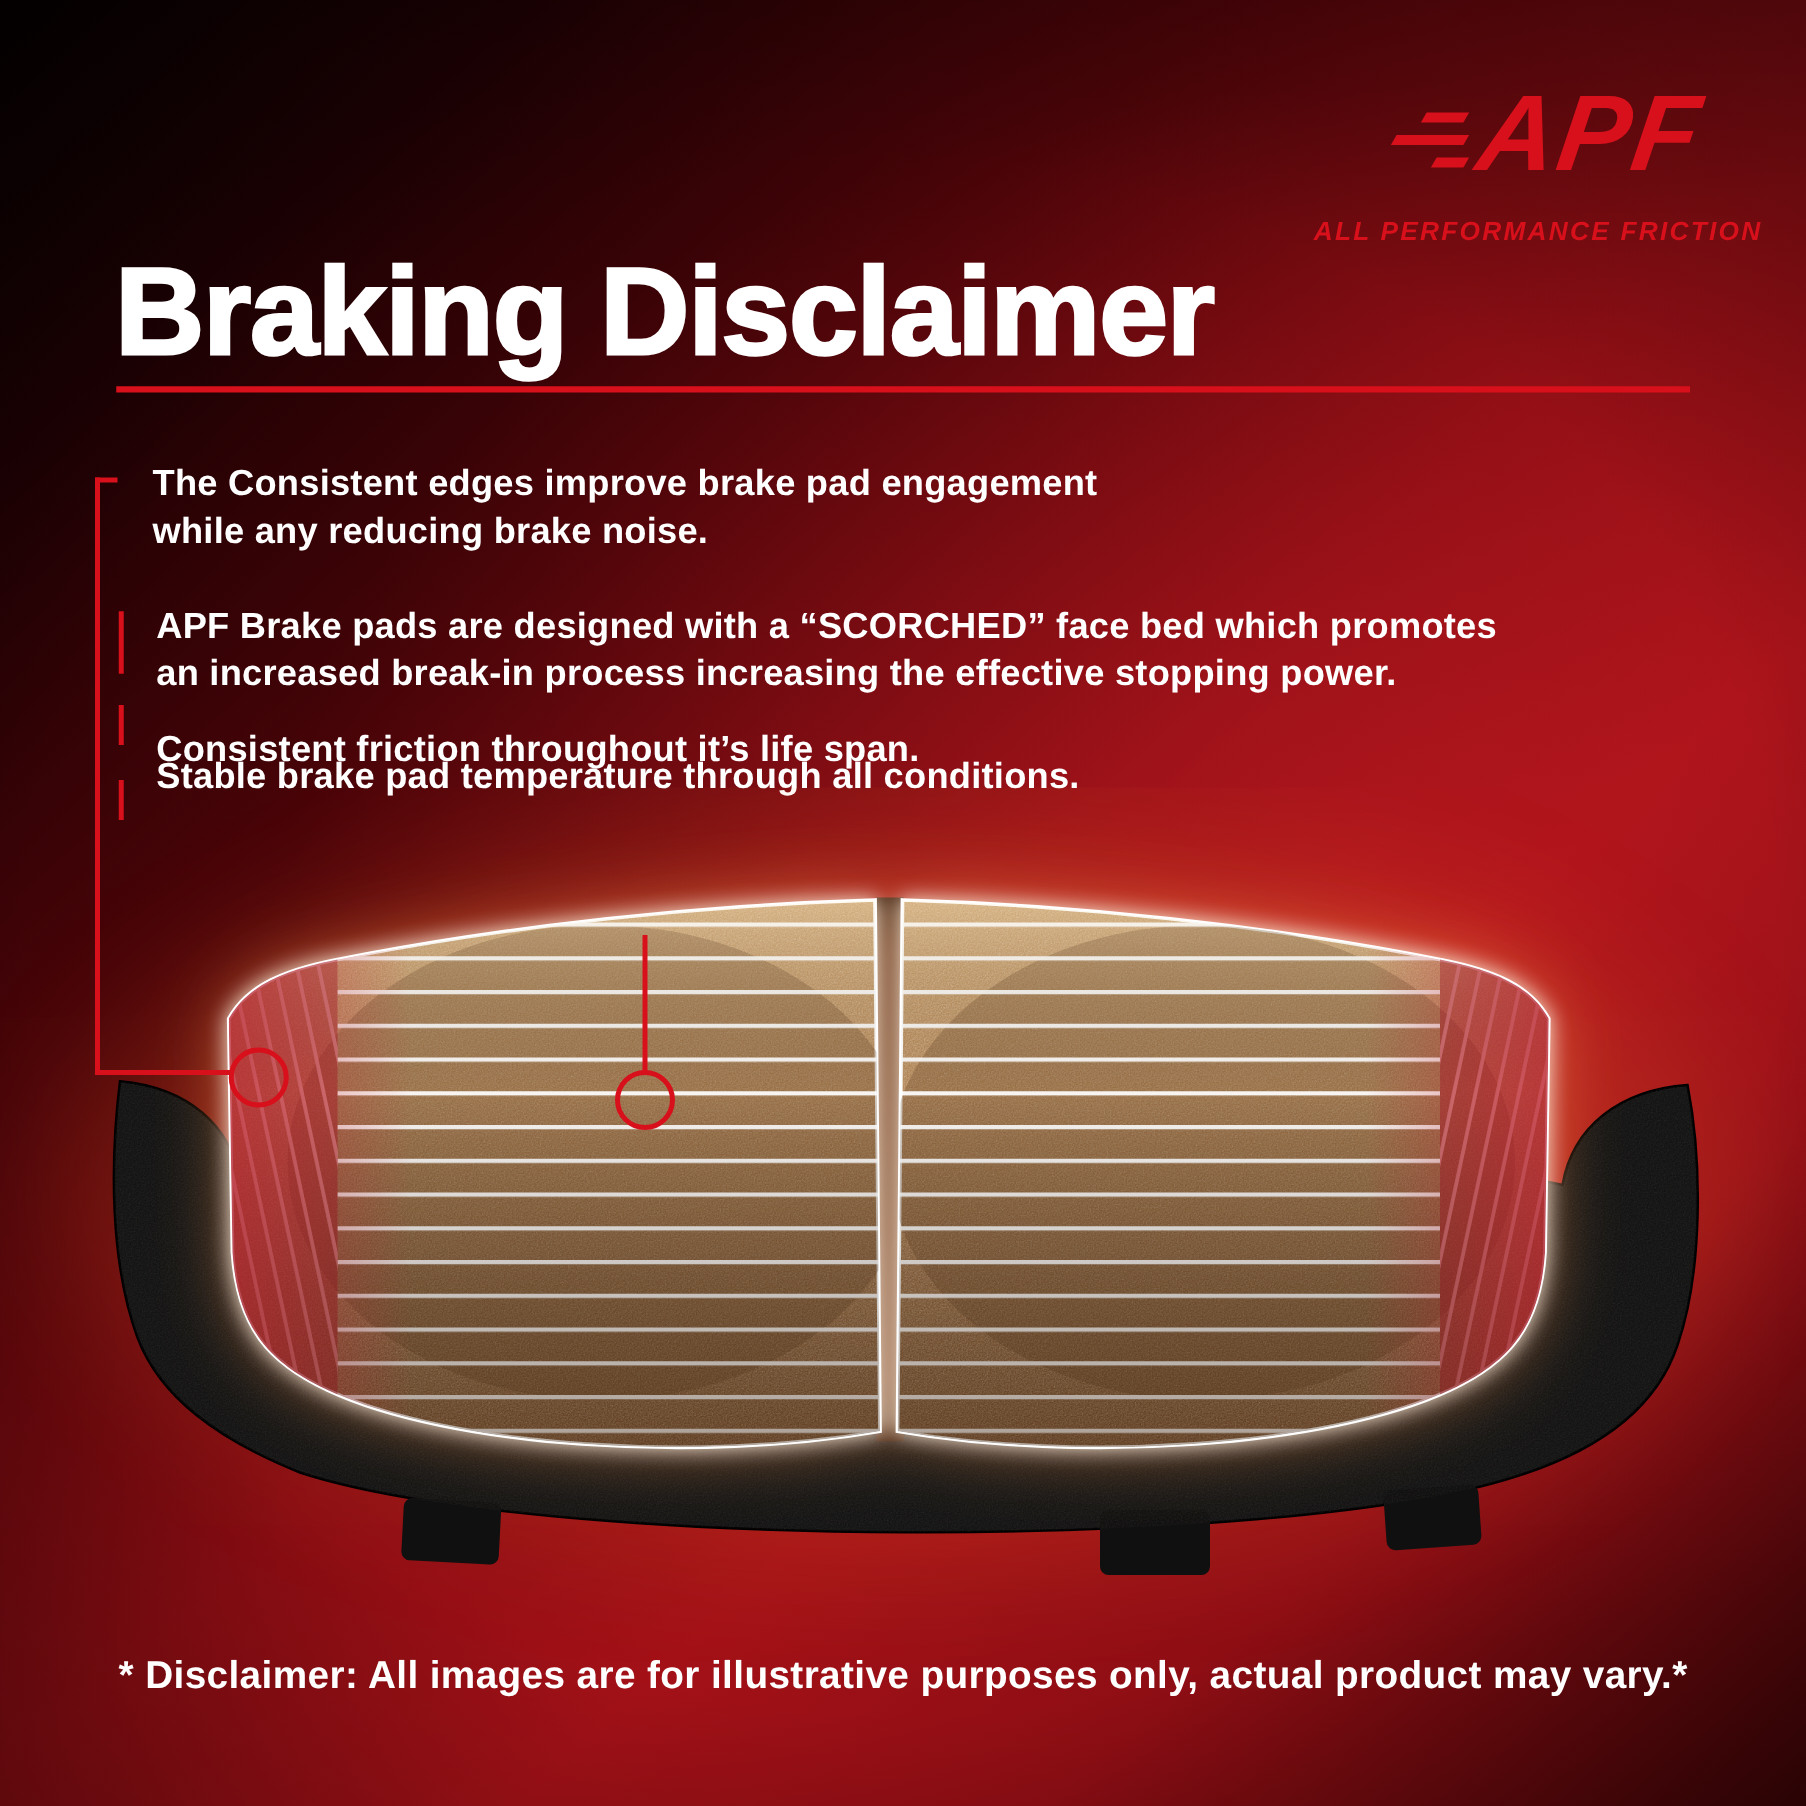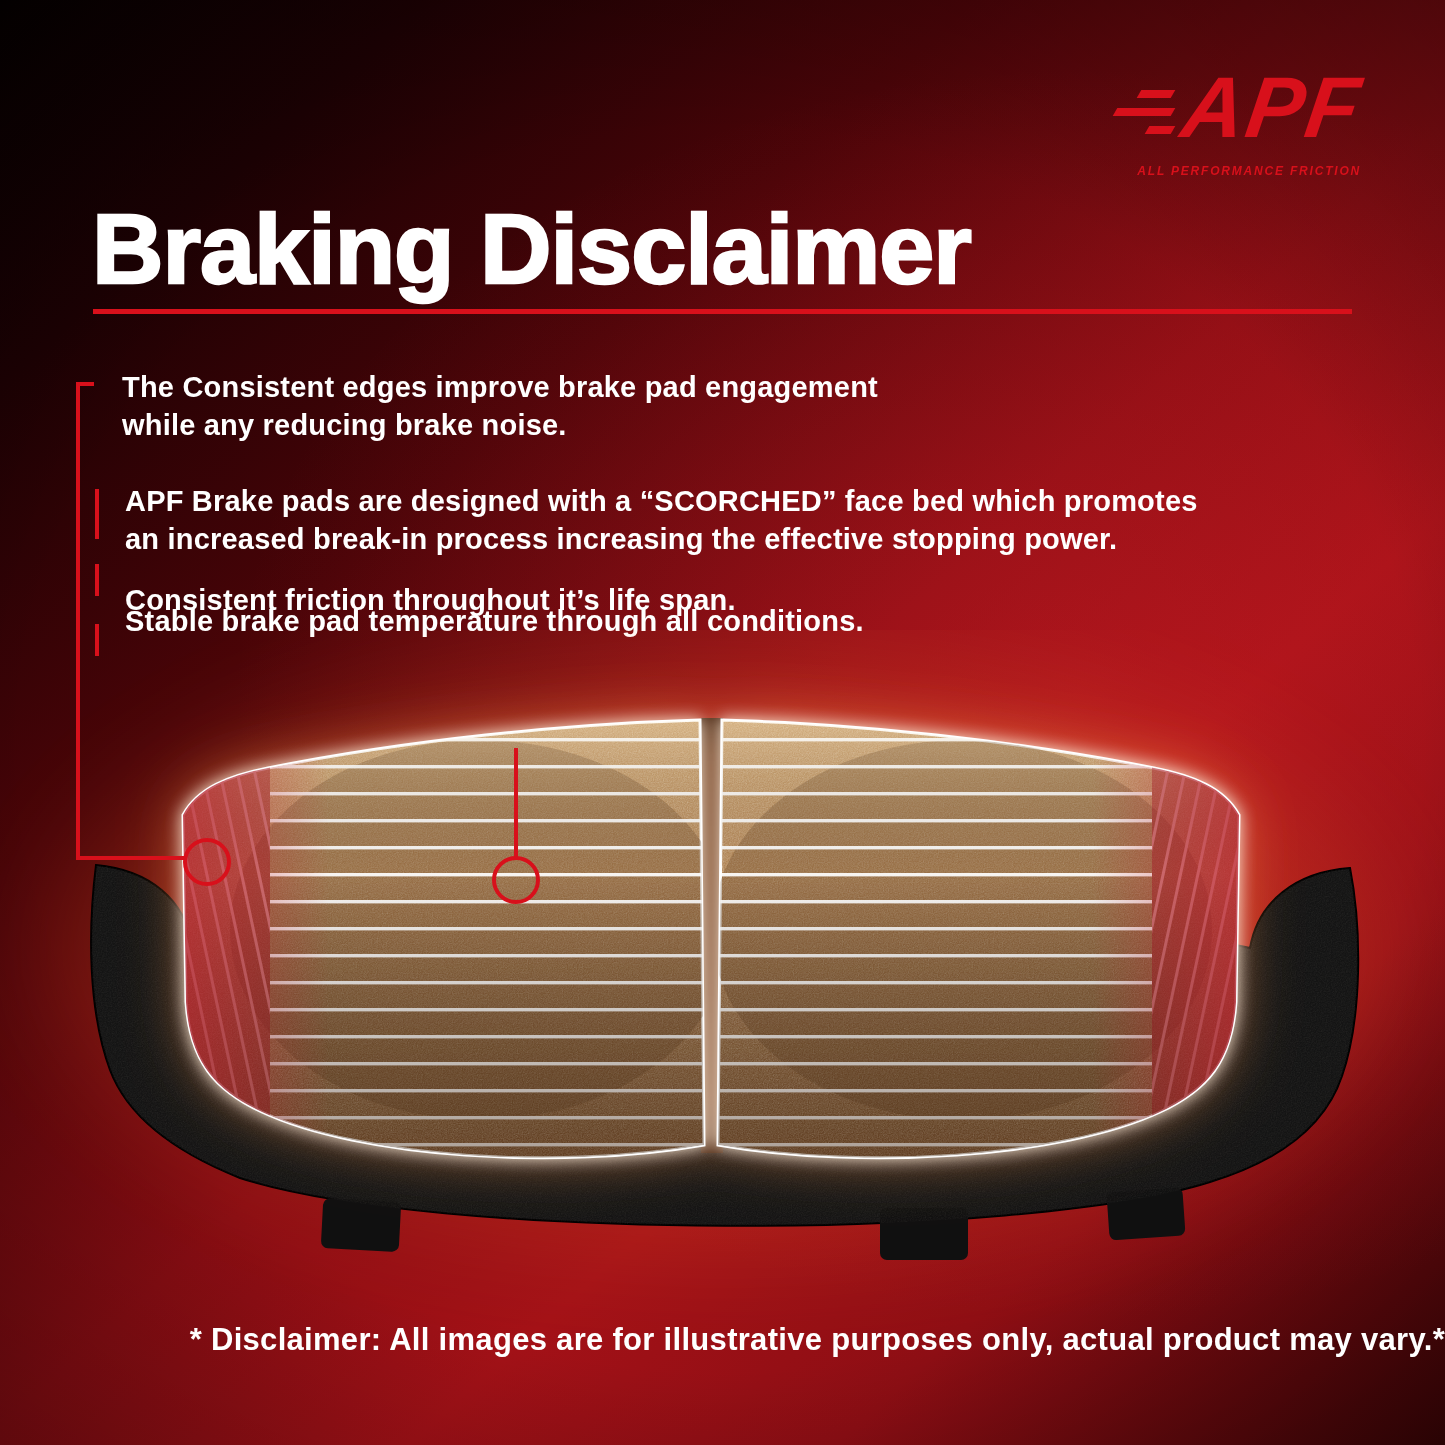--- a/index.html
+++ b/index.html
@@ -15,41 +15,41 @@
   
   .logo{position:absolute;top:64px;right:84px;width:310px;text-align:right;}
   .logo-row{display:flex;justify-content:flex-end;align-items:center;}
   .speed-lines{display:flex;flex-direction:column;align-items:flex-end;margin-right:10px;margin-top:10px;}
   .speed-lines i{display:block;height:8px;background:var(--accent);margin:5px 0;transform:skewX(-30deg);}
   .speed-lines i:nth-child(1){width:34px;}
   .speed-lines i:nth-child(2){width:58px;}
   .speed-lines i:nth-child(3){width:26px;}
   .logo-text{font-style:italic;font-weight:700;font-size:86px;line-height:86px;color:var(--accent);
     transform:skewX(-8deg);letter-spacing:2px;}
-  .logo-tagline{font-style:italic;font-weight:700;font-size:12px;letter-spacing:1.8px;color:var(--accent);
-    margin-top:14px;white-space:nowrap;}
+  .logo-tagline{font-style:italic;font-weight:700;font-size:21px;letter-spacing:1.8px;color:var(--accent);
+    margin-top:24px;white-space:nowrap;}
   
   .title{position:absolute;left:92px;top:192px;margin:0;color:#fff;font-weight:700;font-size:99px;
     letter-spacing:-1px;-webkit-text-stroke:2.5px #fff;white-space:nowrap;}
   .divider{position:absolute;left:93px;top:309px;width:1259px;height:5px;background:var(--accent);}
   
   .bullet{position:absolute;color:#fff;font-weight:700;font-size:29px;line-height:38px;
     letter-spacing:0.2px;white-space:pre-line;}
   .b1{left:122px;top:368px;}
   .b2{left:125px;top:482px;}
   .b3{left:125px;top:581px;}
   .b4{left:125px;top:602px;}
   
   .co{position:absolute;background:var(--accent);z-index:5;}
   .co-circle{position:absolute;width:40px;height:40px;border:4px solid var(--accent);border-radius:50%;
     background:transparent;z-index:5;}
   
   .pad-svg{position:absolute;left:0;top:630px;z-index:2;}
   
-  .disclaimer{position:absolute;left:0;right:0;top:1322px;text-align:right;color:#fff;
+  .disclaimer{position:absolute;left:0;right:0;top:1322px;text-align:center;color:#fff;
     font-weight:700;font-size:31px;letter-spacing:0.3px;z-index:4;}
 </style>
 </head>
 <body>
 
 <div class="vignette"></div>
 
 <div class="logo">
   <div class="logo-row">
     <div class="speed-lines">

